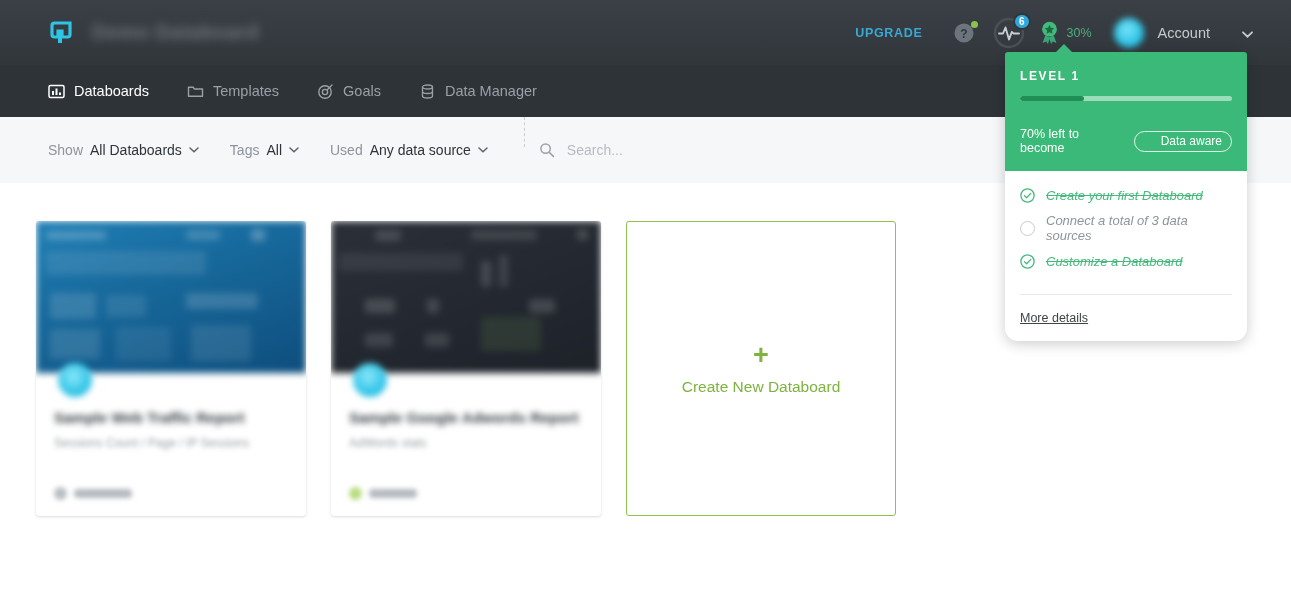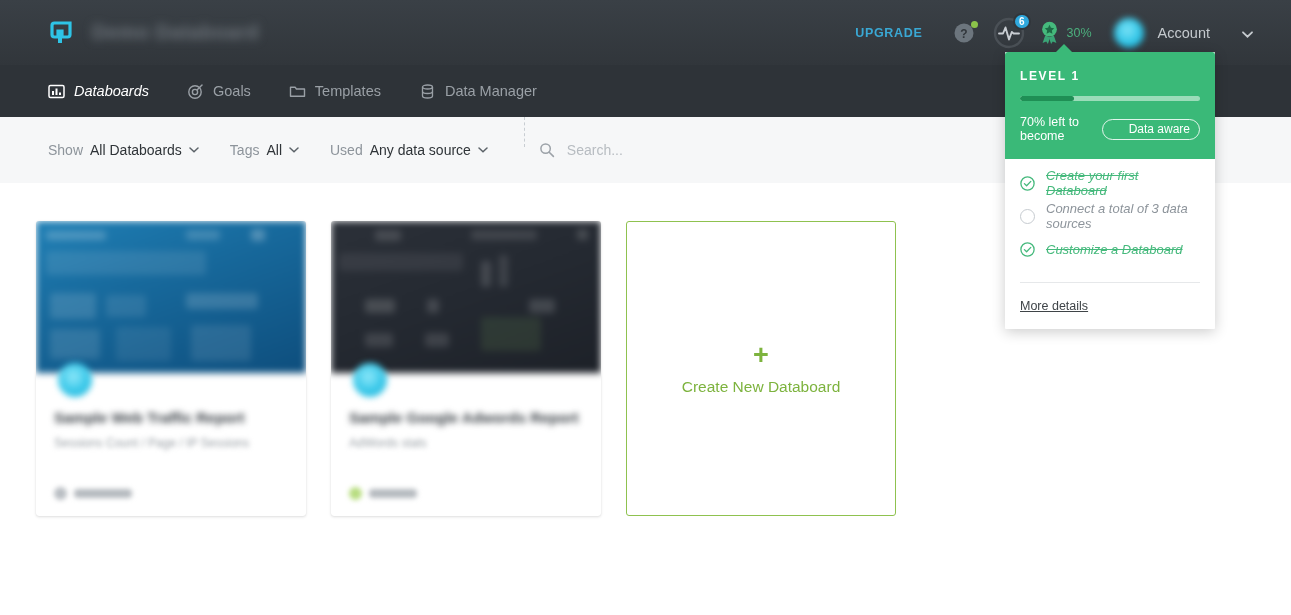--- a/index.html
+++ b/index.html
@@ -66,21 +66,21 @@
     position: absolute; left: 0; top: 65px; width: 1291px; height: 52px;
     background: #2e3338;
     display: flex; align-items: center;
   }
   .nav-item {
     display: flex; align-items: center; gap: 9px;
     margin-left: 38px; color: #9aa0a6; font-size: 14.5px;
     text-decoration: none; cursor: pointer; height: 100%;
   }
   .nav-item:first-child { margin-left: 48px; }
-  .nav-item.active { color: #ffffff; font-style: italic; }
+  .nav-item.active { color: #ffffff; }
   .nav-item .nav-ico { display: flex; width: 17px; height: 17px; }
 
   
   .filterbar {
     position: absolute; left: 0; top: 117px; width: 1291px; height: 66px;
     background: #f6f7f8;
     display: flex; 
   }
   .filter-group { display: flex; align-items: center; font-size: 14px; cursor: pointer; }
   .filter-group.first { margin-left: 48px; }
@@ -150,22 +150,22 @@
     background: #ffffff;
     display: flex; flex-direction: column;
     align-items: center; justify-content: center;
     cursor: pointer;
   }
   .create-plus { color: #7db33e; font-size: 27px; line-height: 1; font-weight: bold; }
   .create-label { color: #7db33e; font-size: 15.5px; margin-top: 9px; }
 
   
   .popover {
-    position: absolute; left: 1005px; top: 52px; width: 210px;
-    background: #ffffff; border-radius: 1px;
+    position: absolute; left: 1005px; top: 52px; width: 242px;
+    background: #ffffff; border-radius: 13px;
     box-shadow: 0 3px 14px rgba(0,0,0,.2);
     z-index: 50;
   }
   .popover-arrow {
     position: absolute; top: -8px; left: 50px;
     width: 0; height: 0;
     border-left: 9px solid transparent;
     border-right: 9px solid transparent;
     border-bottom: 9px solid #3ab978;
   }
@@ -175,21 +175,21 @@
   }
   .level-label {
     color: #ffffff; font-size: 12px; letter-spacing: 1.6px; font-weight: bold;
   }
   .progress-track {
     margin-top: 13px; height: 5px; border-radius: 3px;
     background: #9bdcb9; overflow: hidden;
   }
   .progress-fill { height: 100%; background: #1f8f55; border-radius: 3px; }
   .level-sub {
-    margin-top: 14px; display: flex; align-items: center;
+    margin-top: 26px; display: flex; align-items: center;
     color: #ffffff; font-size: 12.5px;
   }
   .level-chip {
     margin-left: 7px; border: 1px solid rgba(255,255,255,.85);
     border-radius: 11px; padding: 2px 9px 3px 26px; font-size: 12px;
     white-space: nowrap;
   }
   .checklist { padding: 12px 26px 4px 15px; font-style: italic; }
   .check-item {
     display: flex; align-items: center; gap: 11px;
@@ -275,35 +275,35 @@
         <rect x="7.5" y="5.5" width="2" height="6.5" fill="#ffffff"></rect>
         <rect x="11" y="9.5" width="2" height="2.5" fill="#ffffff"></rect>
       </svg>
     </span>
     <span>Databoards</span>
   </a>
 
   <a class="nav-item" href="#">
     <span class="nav-ico">
       <svg width="17" height="17" viewBox="0 0 17 17">
+        <path d="M1.5 4.2h4.6l1.3 1.8h8.1v7.3H1.5z" fill="none" stroke="#9aa0a6" stroke-width="1.4" stroke-linejoin="round"></path>
+      </svg>
+    </span>
+    <span>Templates</span>
+  </a>
+
+  <a class="nav-item" href="#">
+    <span class="nav-ico">
+      <svg width="17" height="17" viewBox="0 0 17 17">
         <circle cx="8" cy="9" r="6.2" fill="none" stroke="#9aa0a6" stroke-width="1.4"></circle>
         <circle cx="8" cy="9" r="2.6" fill="none" stroke="#9aa0a6" stroke-width="1.4"></circle>
         <path d="M10.5 6.5 15 2" fill="none" stroke="#9aa0a6" stroke-width="1.4" stroke-linecap="round"></path>
       </svg>
     </span>
     <span>Goals</span>
-  </a>
-
-  <a class="nav-item" href="#">
-    <span class="nav-ico">
-      <svg width="17" height="17" viewBox="0 0 17 17">
-        <path d="M1.5 4.2h4.6l1.3 1.8h8.1v7.3H1.5z" fill="none" stroke="#9aa0a6" stroke-width="1.4" stroke-linejoin="round"></path>
-      </svg>
-    </span>
-    <span>Templates</span>
   </a>
 
   <a class="nav-item" href="#">
     <span class="nav-ico">
       <svg width="17" height="17" viewBox="0 0 17 17">
         <ellipse cx="8.5" cy="4" rx="5" ry="2" fill="none" stroke="#9aa0a6" stroke-width="1.3"></ellipse>
         <path d="M3.5 4v9c0 1.1 2.24 2 5 2s5-.9 5-2V4" fill="none" stroke="#9aa0a6" stroke-width="1.3"></path>
         <path d="M3.5 8.5c0 1.1 2.24 2 5 2s5-.9 5-2" fill="none" stroke="#9aa0a6" stroke-width="1.3"></path>
       </svg>
     </span>

